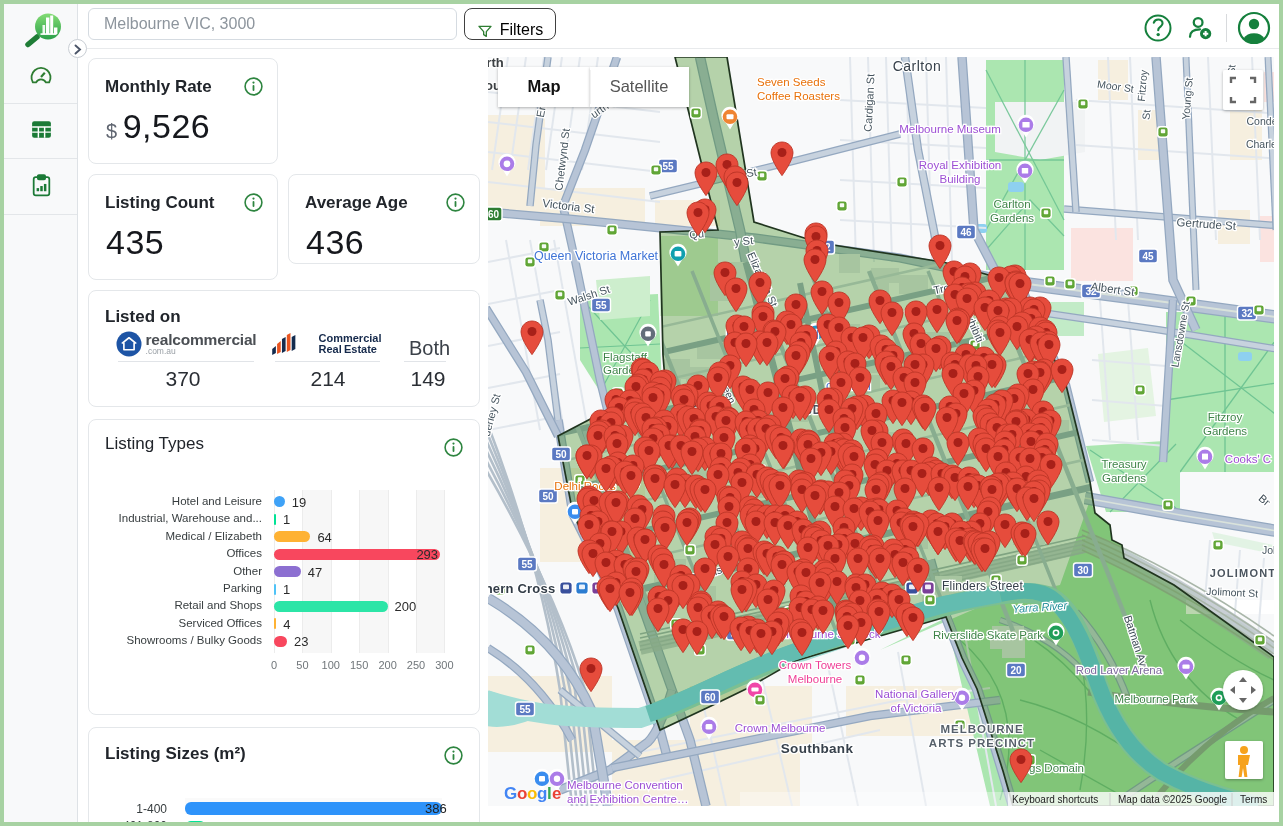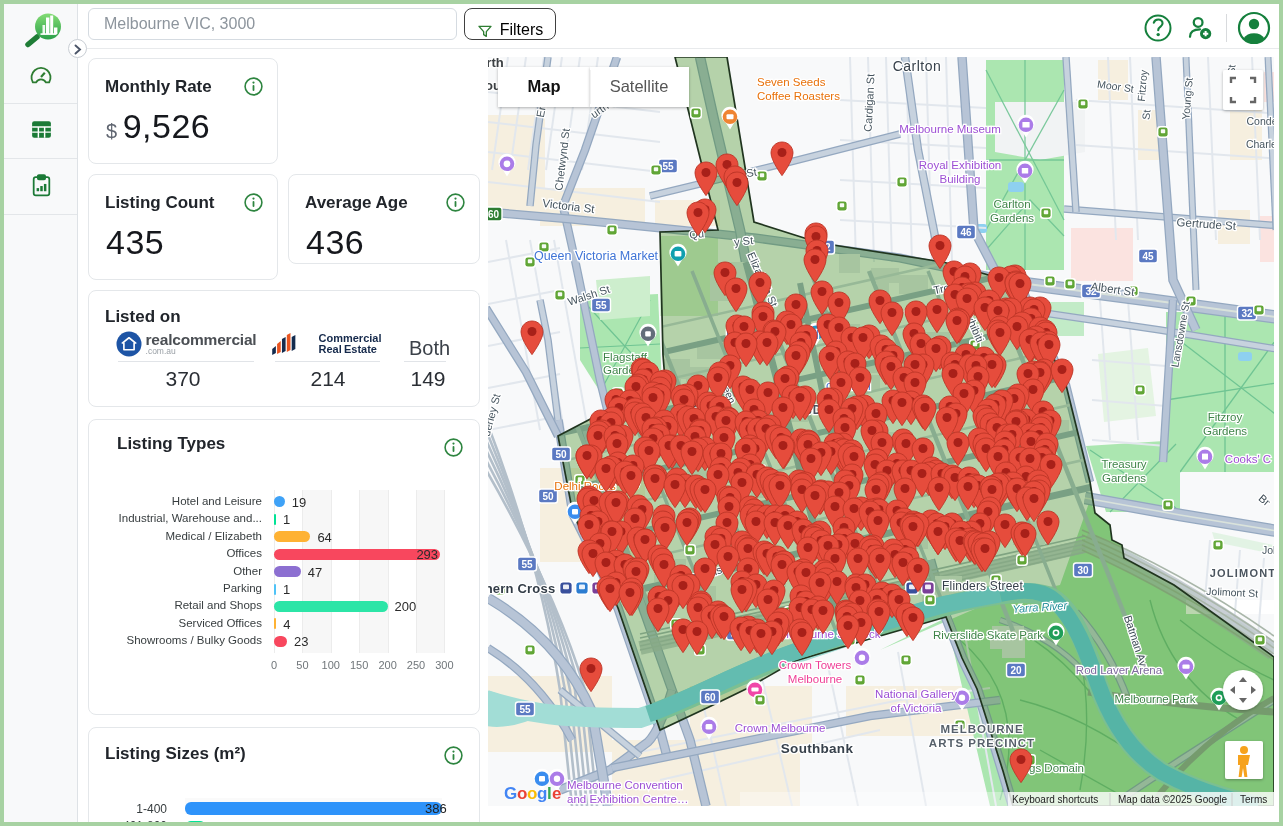--- a/index.html
+++ b/index.html
@@ -166,21 +166,21 @@
           </div>
           <div style="position:absolute;left:320px;top:46px;font-size:20px;color:#3b4149">Both</div>
           <div style="position:absolute;left:29px;top:70px;width:136px;border-bottom:1px solid #e1e4e8"></div>
           <div style="position:absolute;left:186px;top:70px;width:105px;border-bottom:1px solid #e1e4e8"></div>
           <div style="position:absolute;left:315px;top:70px;width:42px;border-bottom:1px solid #e1e4e8"></div>
           <div style="position:absolute;left:62px;top:76px;width:64px;text-align:center;font-size:21px;color:#2a2e34">370</div>
           <div style="position:absolute;left:207px;top:76px;width:64px;text-align:center;font-size:21px;color:#2a2e34">214</div>
           <div style="position:absolute;left:307px;top:76px;width:64px;text-align:center;font-size:21px;color:#2a2e34">149</div>
         </div>
 <div class="card" style="left:88px;top:419px;width:392px;height:296px">
-          <div style="position:absolute;left:28px;top:14px;font-size:17px;font-weight:bold;color:#21252b">Listing Types</div>
+          <div style="position:absolute;left:16px;top:14px;font-size:17px;font-weight:normal;color:#21252b">Listing Types</div>
           <div style="position:absolute;right:16px;top:18px">
             <svg width="19" height="19" viewBox="0 0 19 19" style="display:block">
               <circle cx="9.5" cy="9.5" r="8.4" fill="none" stroke="#2e8540" stroke-width="1.6"></circle>
               <circle cx="9.5" cy="5.6" r="1.1" fill="#2e8540"></circle>
               <rect x="8.6" y="8" width="1.8" height="6" rx="0.9" fill="#2e8540"></rect>
             </svg>
           </div>
           <div style="position:absolute;left:185px;top:70px;width:170px;height:163px;background:#ffffff"></div>
           <div style="position:absolute;left:185.0px;top:70px;width:1px;height:163px;background:#ececec"></div>
           <div style="position:absolute;left:213.4px;top:70px;width:28.4px;height:163px;background:#f7f7f7"></div>

